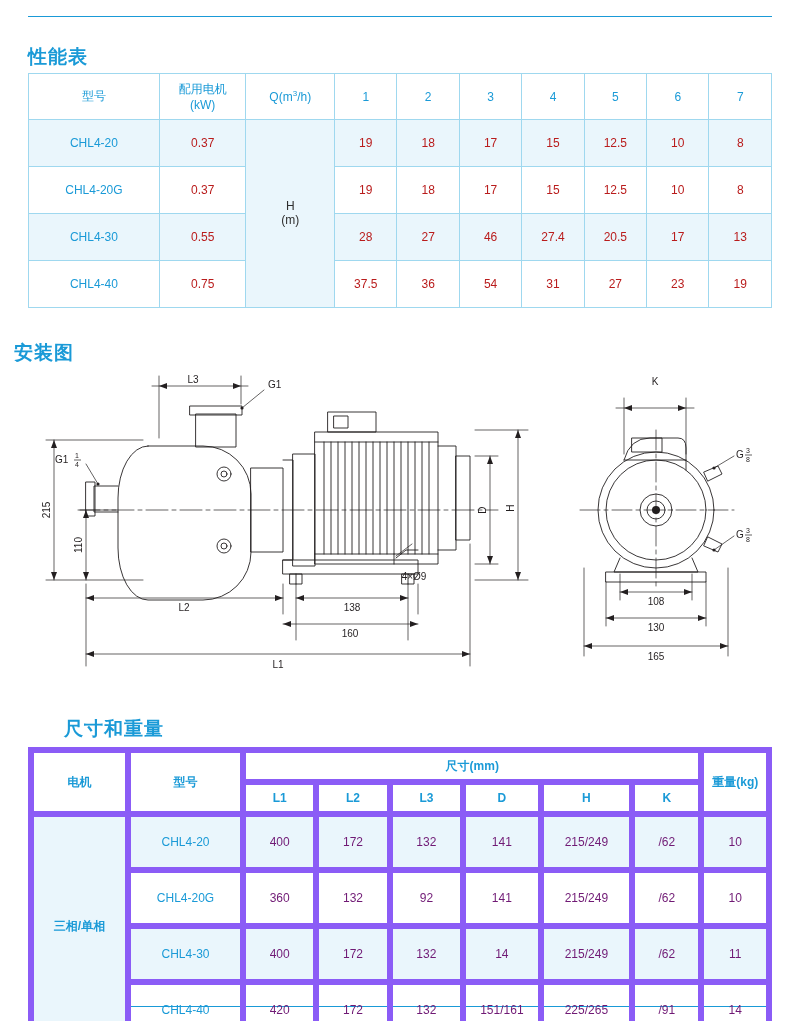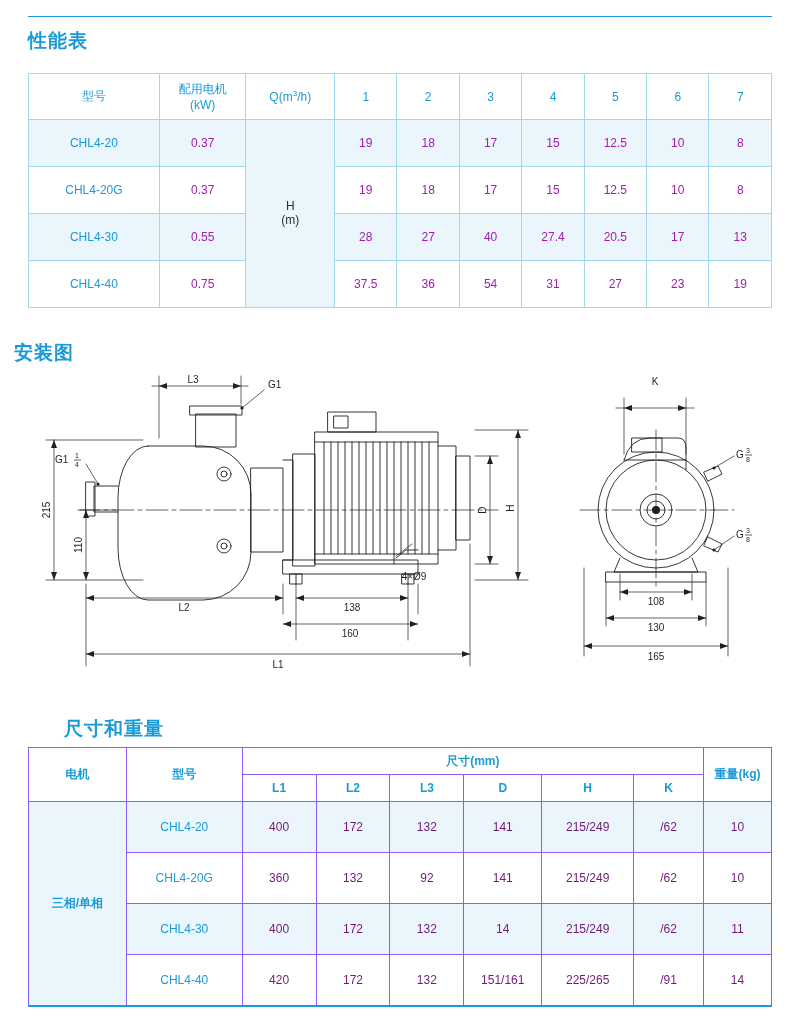--- a/index.html
+++ b/index.html
@@ -69,39 +69,39 @@
     font-weight: bold;
   }
   .perf .row td {
     height: 46px;
     font-size: 12px;
   }
   .perf .row.alt td {
     background: #eaf6fc;
   }
   .perf .dark {
-    color: #a21caf;
+    color: #b91c1c;
   }
   .perf .hcell {
     font-size: 12px;
     line-height: 1.15;
     color: #2f2f2f;
   }
   sup {
     font-size: 8px;
   }
   
   .dim-wrap {
     position: absolute;
     left: 28px;
     top: 747px;
     width: 744px;
   }
   .dim td, .dim th {
-    border: 1px solid #8b5cf6;
+    border: 6px solid #8b5cf6;
     text-align: center;
     color: #1a9ad7;
     font-weight: normal;
     padding: 0;
   }
   .dim .hdr1 td {
     height: 26px;
     font-size: 12px;
     font-weight: bold;
   }
@@ -137,21 +137,21 @@
   }
 </style>
 </head>
 <body>
 
 <div class="page">
 
   <div class="rule-top"></div>
   <div class="rule-bottom"></div>
 
-  <div class="section-title" style="left:28px; top:28px;">性能表</div>
+  <div class="section-title" style="left:28px; top:44px;">性能表</div>
 
   <div class="perf-wrap">
     <table class="perf">
       <colgroup>
         <col style="width:130px">
         <col style="width:86px">
         <col style="width:88px">
         <col style="width:62px">
         <col style="width:62px">
         <col style="width:62px">
@@ -203,21 +203,21 @@
           <td class="dark">12.5</td>
           <td class="dark">10</td>
           <td class="dark">8</td>
         </tr>
 
         <tr class="row alt">
           <td>CHL4-30</td>
           <td class="dark">0.55</td>
           <td class="dark">28</td>
           <td class="dark">27</td>
-          <td class="dark">40</td>
+          <td class="dark">46</td>
           <td class="dark">27.4</td>
           <td class="dark">20.5</td>
           <td class="dark">17</td>
           <td class="dark">13</td>
         </tr>
 
         <tr class="row">
           <td>CHL4-40</td>
           <td class="dark">0.75</td>
           <td class="dark">37.5</td>

